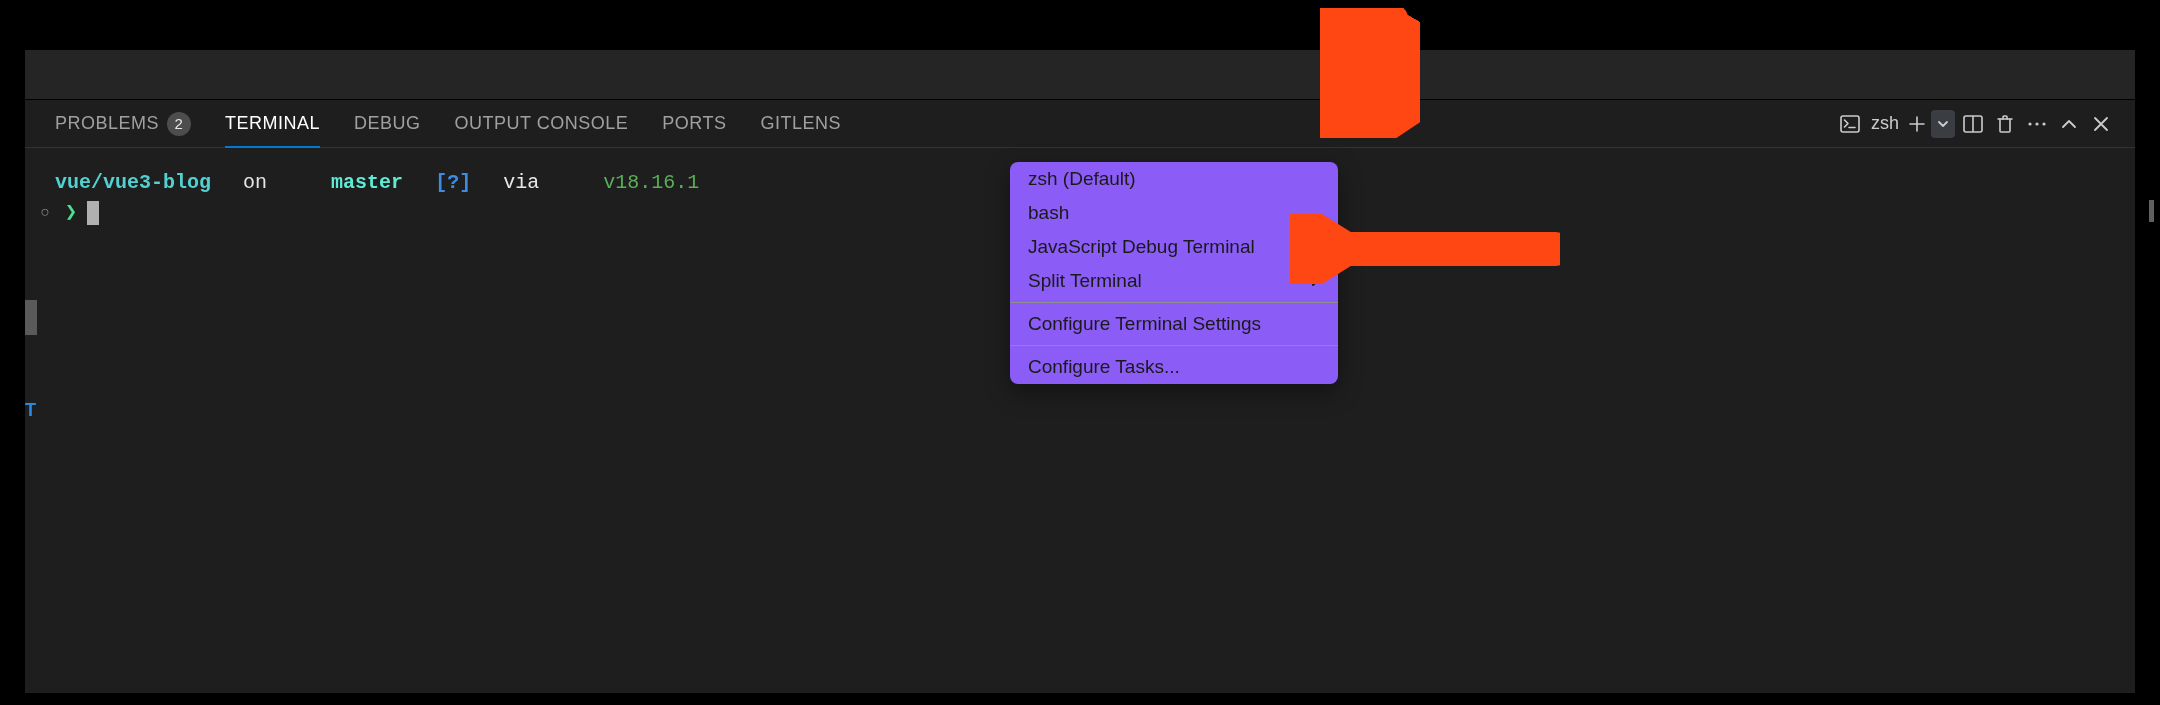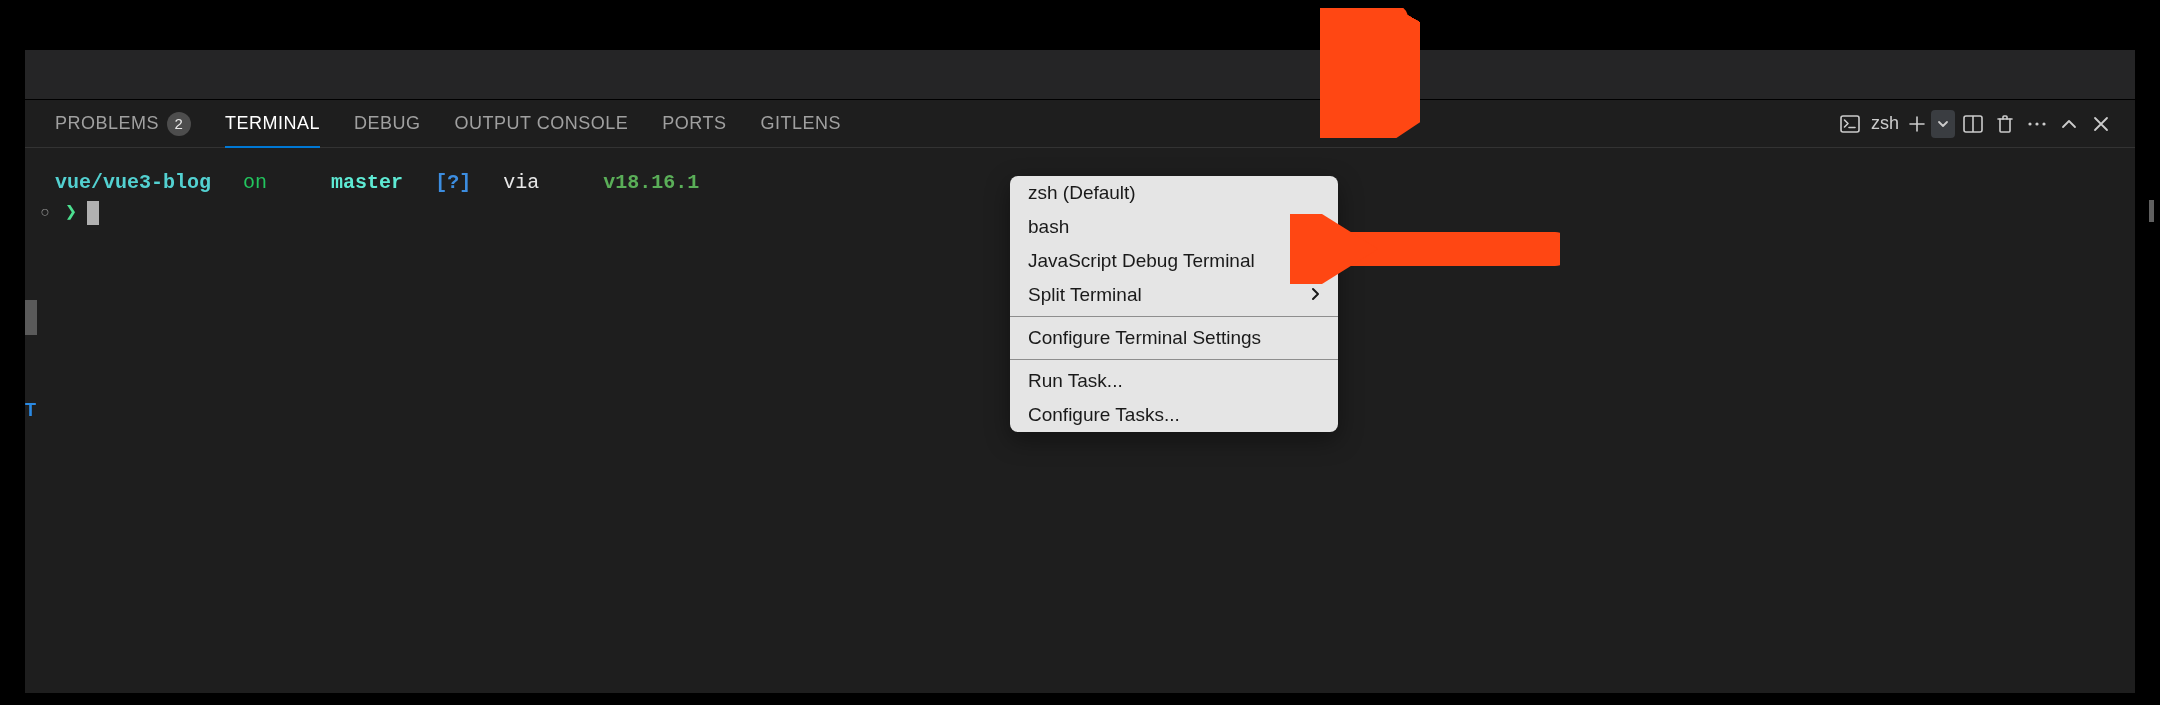--- a/index.html
+++ b/index.html
@@ -119,27 +119,27 @@
     line-height: 30px;
     position: relative;
   }
   .prompt-line {
     display: flex;
     flex-wrap: wrap;
     gap: 10px;
     align-items: center;
   }
   .p-path { color: #53d1d1; font-weight: bold; }
-  .p-on { color: #22c55e; }
+  .p-on { color: #e5e5e5; }
   .p-git-icon { color: #e8e8e8; }
   .p-branch { color: #5eead4; font-weight: bold; }
   .p-q { color: #3c8de0; font-weight: bold; }
   .p-via { color: #e8e8e8; }
   .p-node-icon { color: #5aae58; }
-  .p-node { color: #5aae58; font-weight: bold; }
+  .p-node { color: #5aae58; font-weight: normal; }
   .second-line {
     display: flex;
     align-items: center;
     gap: 10px;
   }
   .circle-bullet {
     color: #888;
     font-size: 16px;
     margin-left: -20px;
     width: 20px;
@@ -157,24 +157,24 @@
     right: 6px;
     top: 200px;
     width: 5px;
     height: 22px;
     background: #606060;
   }
 
   
   .menu {
     position: absolute;
-    top: 176px;
+    top: 162px;
     left: 1010px;
     width: 328px;
-    background: #e5e5e5;
+    background: #8b5cf6;
     border-radius: 8px;
     box-shadow: 0 8px 24px rgba(0,0,0,.4);
     overflow: hidden;
     color: #1a1a1a;
     font-size: 19px;
   }
   .menu-item {
     padding: 6px 18px;
     display: flex;
     align-items: center;
@@ -350,23 +350,20 @@
         <path d="M3 2 L8 7 L3 12"></path>
       </svg>
     </span>
   </div>
   <div class="menu-sep"></div>
   <div class="menu-item">
     <span>Configure Terminal Settings</span>
   </div>
   <div class="menu-sep"></div>
   <div class="menu-item">
-    <span>Run Task...</span>
-  </div>
-  <div class="menu-item">
     <span>Configure Tasks...</span>
   </div>
 </div>
 
 <div class="arrow" style="left:1320px; top:8px;">
   <svg width="100" height="130" viewBox="0 0 100 130">
     <defs>
       <marker id="ahead1" markerWidth="9" markerHeight="9" refX="5" refY="4.5" orient="auto">
         <polygon points="0,0 9,4.5 0,9" fill="#ff4713"></polygon>
       </marker>

